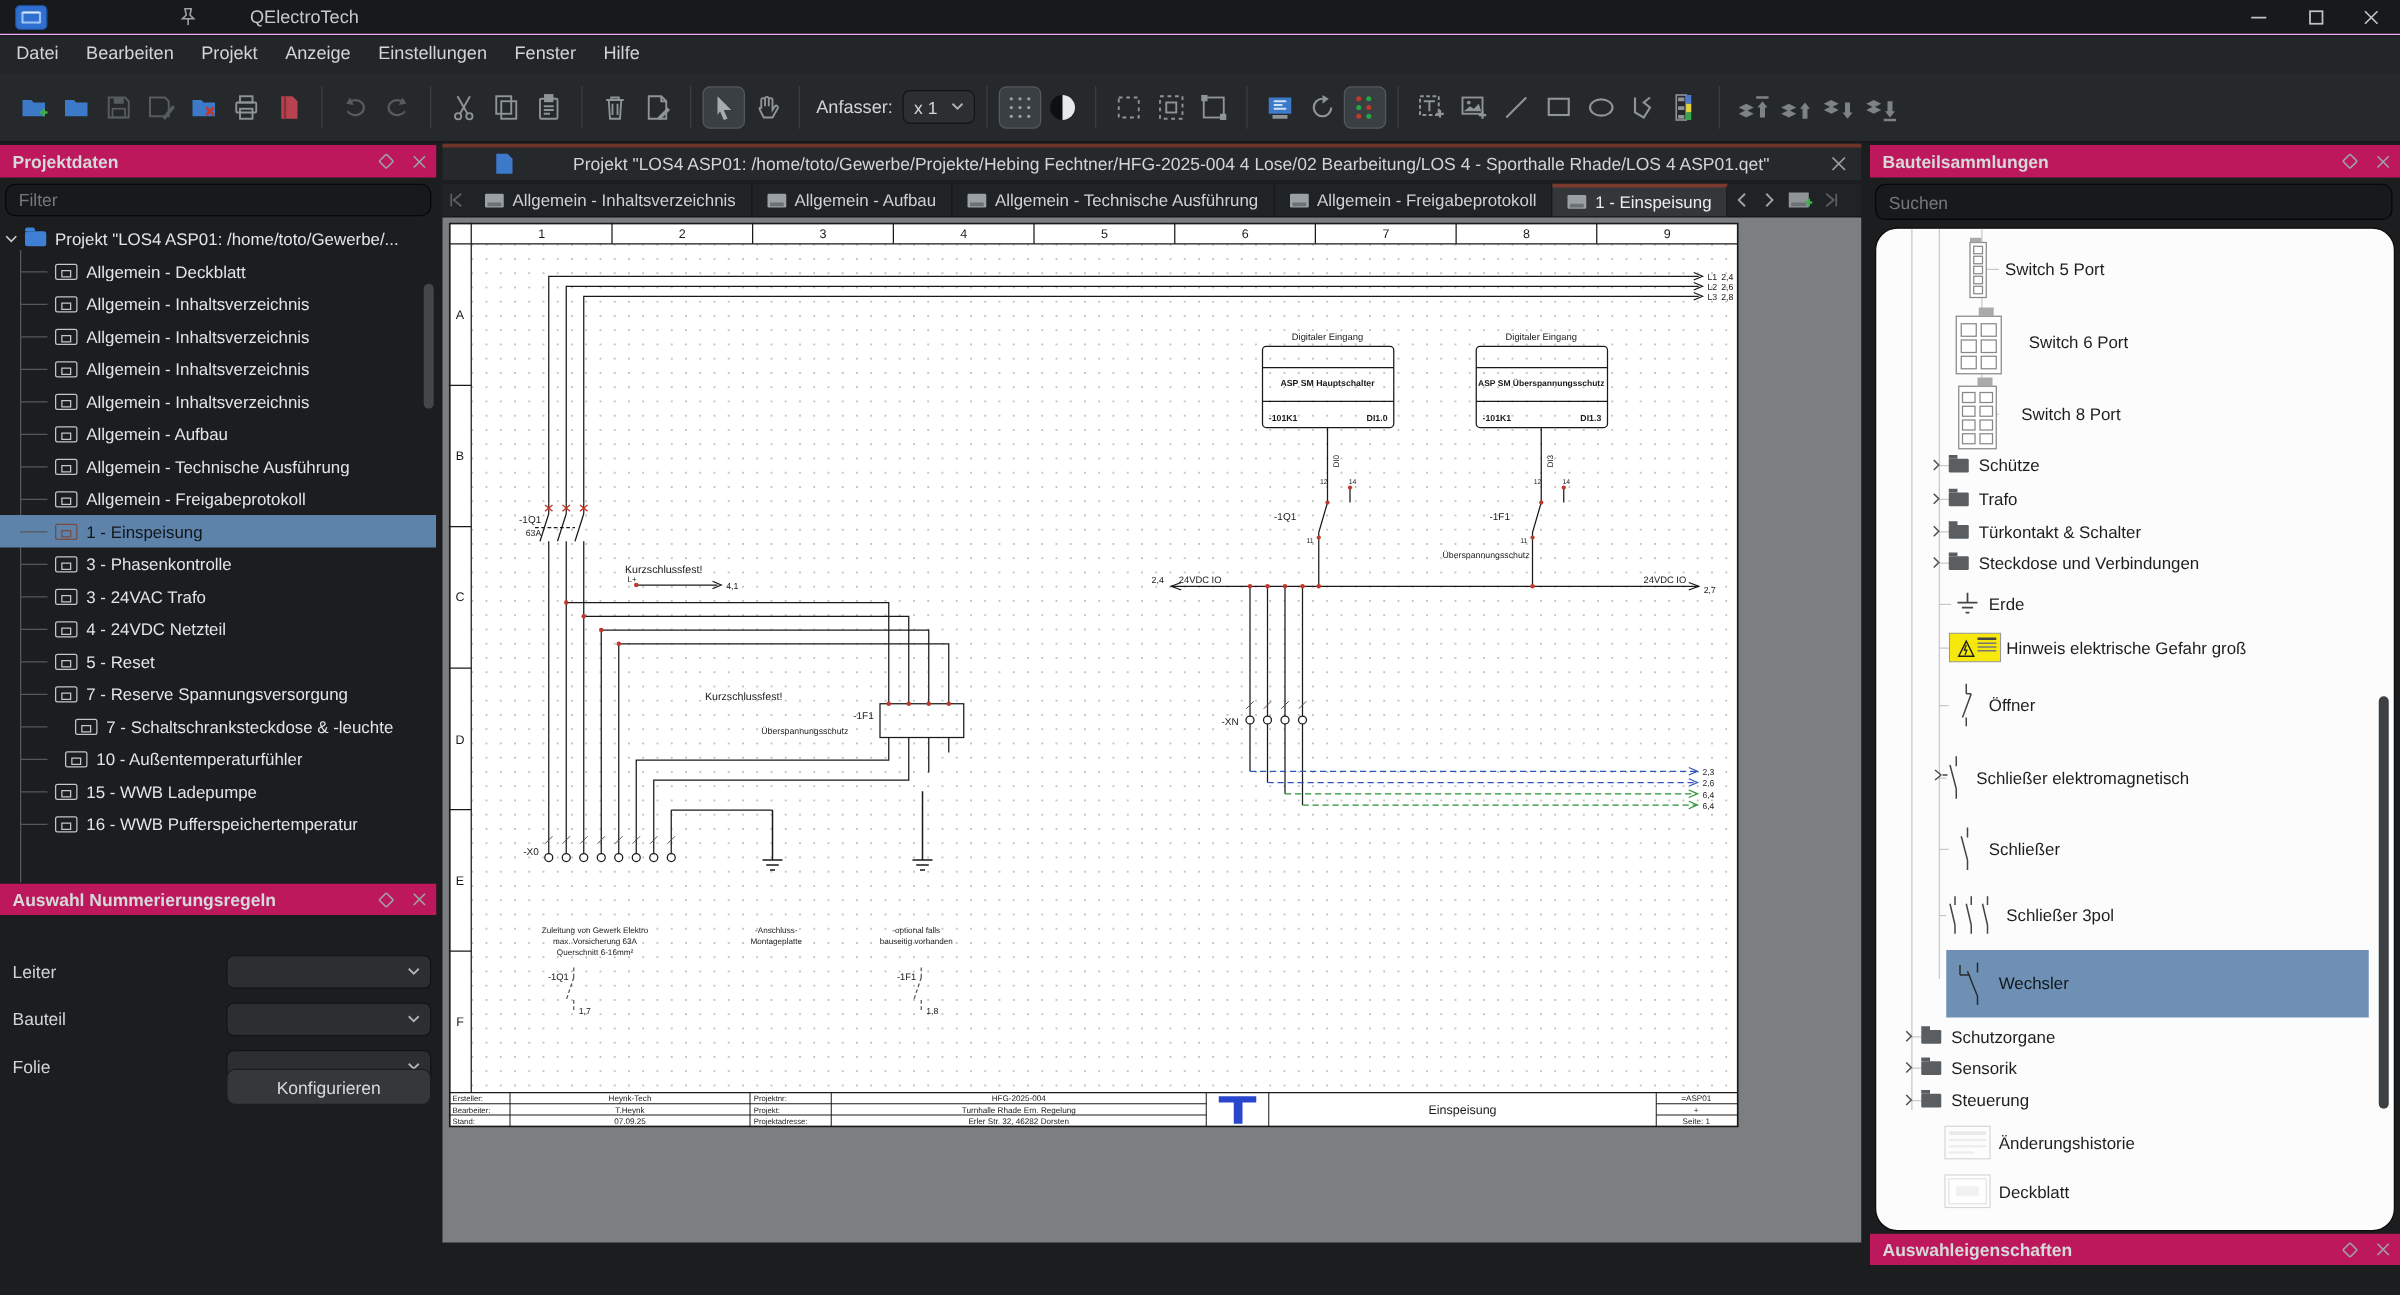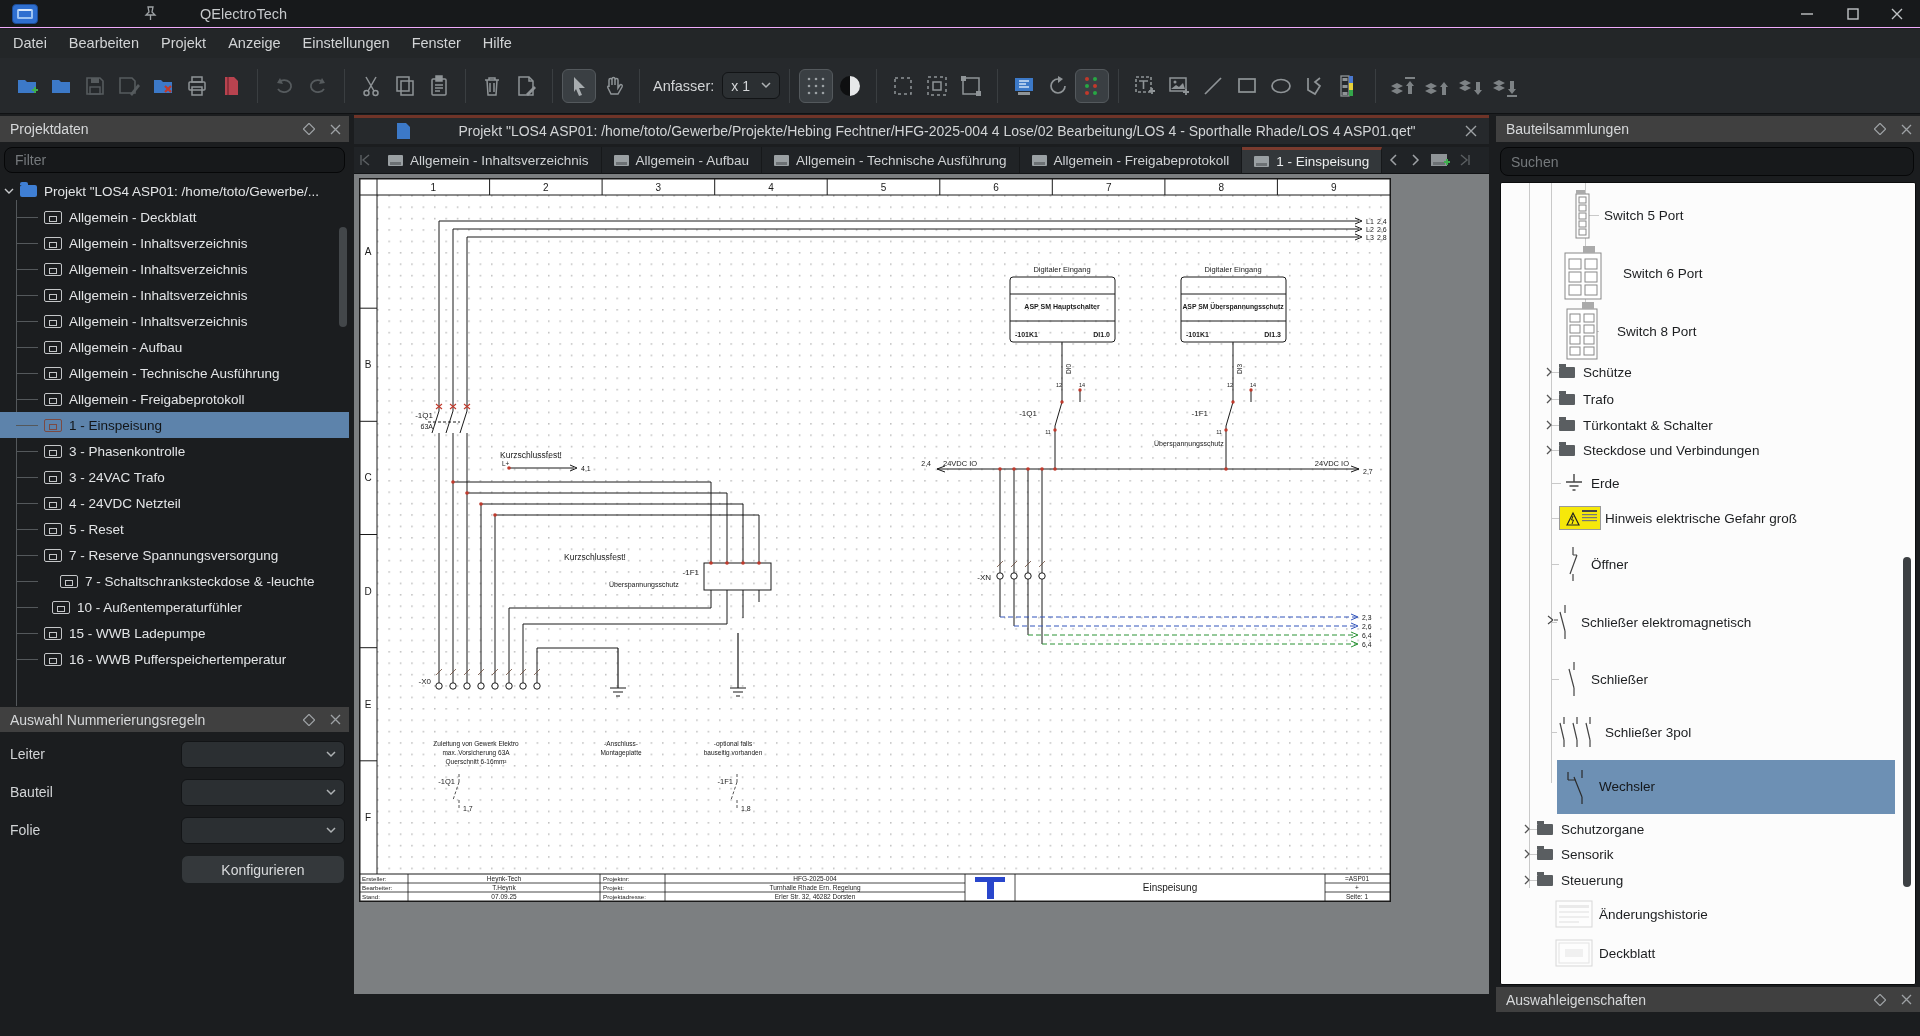--- a/index.html
+++ b/index.html
@@ -30,22 +30,22 @@
     padding-left:10px; }
   .tsep { width:1px; height:34px; background:#3a3e41; margin:0 9px; }
   .ticon { width:34px; height:34px; display:flex; align-items:center; justify-content:center; }
   .tbtn-active { background:#3a3f43; border:1px solid #54595d; border-radius:6px; }
   .anfasser-label { color:#d2d4d6; font-size:14.5px; margin:0 8px 0 4px; }
   .combo { background:#2b2f32; border:1px solid #121416; border-radius:6px; height:27px;
     display:flex; align-items:center; justify-content:space-between; padding:0 8px; color:#d5d7d9; font-size:14px; }
   #anfasser-combo { width:58px; }
 
   
-  .dock-header { position:absolute; background:#404040; color:#d6d8da; font-size:14px;
-    display:flex; align-items:center; padding:0 10px; }
+  .dock-header { position:absolute; background:#be185d; color:#d6d8da; font-size:14px;
+    display:flex; align-items:center; padding:0 10px;font-weight:bold; }
   .dock-btns { position:absolute; right:6px; top:0; height:100%; display:flex; align-items:center; gap:10px; }
   .dockbtn { width:16px; height:16px; display:flex; align-items:center; justify-content:center; }
   input.dark-input { position:absolute; background:#17191b; border:1px solid #060708;
     border-radius:8px; color:#e2e4e6; font-size:14px; padding:0 10px;
     font-family:"Liberation Sans",sans-serif; outline:none; }
   input.dark-input::placeholder { color:#75797c; }
 
   
   #project-tree { position:absolute; left:0; top:178px; width:349px; height:528px; overflow:hidden; }
   .trow { position:relative; height:26px; display:flex; align-items:center; color:#e3e5e7; font-size:13.5px; }
@@ -57,21 +57,21 @@
     border:1px solid #c4c6c8; }
   .trow.sel { background:#5d83ab; color:#121518; }
   .trow.sel .sheet-ico, .trow.sel .sheet-ico::after { border-color:#7b4a42; }
   .folder-blue { position:relative; width:17px; height:12px; background:#3f7fd4; border-radius:2px;
     margin-right:7px; flex:0 0 auto; }
   .folder-blue::before { content:''; position:absolute; left:0; top:-3px; width:8px; height:3px;
     background:#3f7fd4; border-radius:2px 2px 0 0; }
   .tlabel { white-space:nowrap; overflow:hidden; }
 
   
-  .num-row { position:absolute; left:0; width:349px; height:27px; }
+  .num-row { position:absolute; left:0; width:349px; height:27px;margin-top:23px; }
   .num-label { position:absolute; left:10px; top:5px; color:#d2d4d6; font-size:14px; }
   .num-combo { position:absolute; left:181px; top:0; width:164px; height:27px; }
   #konf-btn { position:absolute; left:181px; top:855px; width:164px; height:29px;
     background:#34383b; border:1px solid #1a1d1f; border-radius:7px; color:#d9dbdd;
     font-size:14px; display:flex; align-items:center; justify-content:center; }
 
   
   #mdi-titlebar { position:absolute; left:354px; top:115px; width:1135px; height:29px;
     background:#26292c; border-top:3px solid #6f3428; color:#d2d4d6; font-size:14px;
     display:flex; align-items:center; }
@@ -84,21 +84,21 @@
   .tab-sheet { width:15px; height:11px; background:#9aa0a3; border-radius:1px; position:relative; }
   .tab-sheet::after { content:''; position:absolute; left:2px; right:2px; bottom:1px; height:3px; background:#6c7174; }
   .tab-ctrl { display:flex; align-items:center; justify-content:center; width:22px; color:#9ea2a5; }
 
   #canvas { position:absolute; left:354px; top:174px; width:1135px; height:820px; background:#7c7f81; }
   #page-svg { position:absolute; left:5px; top:4px; }
   .sch text { font-family:"Liberation Sans",sans-serif; fill:#1a1a1a; }
 
   
   #parts-panel { position:absolute; left:1500px; top:182px; width:416px; height:803px;
-    background:#fcfcfc; border:1px solid #0b0c0d; border-radius:2px; overflow:hidden; }
+    background:#fcfcfc; border:1px solid #0b0c0d; border-radius:18px; overflow:hidden; }
   .prow { position:absolute; display:flex; align-items:center; color:#1c1e20; font-size:13.5px; white-space:nowrap; }
   .pguide { position:absolute; width:1px; background:#c9c9c9; }
   .pstub { position:absolute; height:1px; background:#c9c9c9; }
   .pfolder { position:relative; width:16px; height:11px; background:#5a5e61; border-radius:1px; margin-right:8px; }
   .pfolder::before { content:''; position:absolute; left:0; top:-3px; width:7px; height:3px; background:#5a5e61; }
   .parrow { margin-right:6px; }
   #wechsler-row-bg { position:absolute; left:56px; top:577px; width:338px; height:54px; background:#6d90b4; }
   .dimmed { opacity:.55; }
   #parts-scroll { position:absolute; right:4px; top:374px; width:8px; height:330px;
     background:#3c4043; border-radius:4px; }

